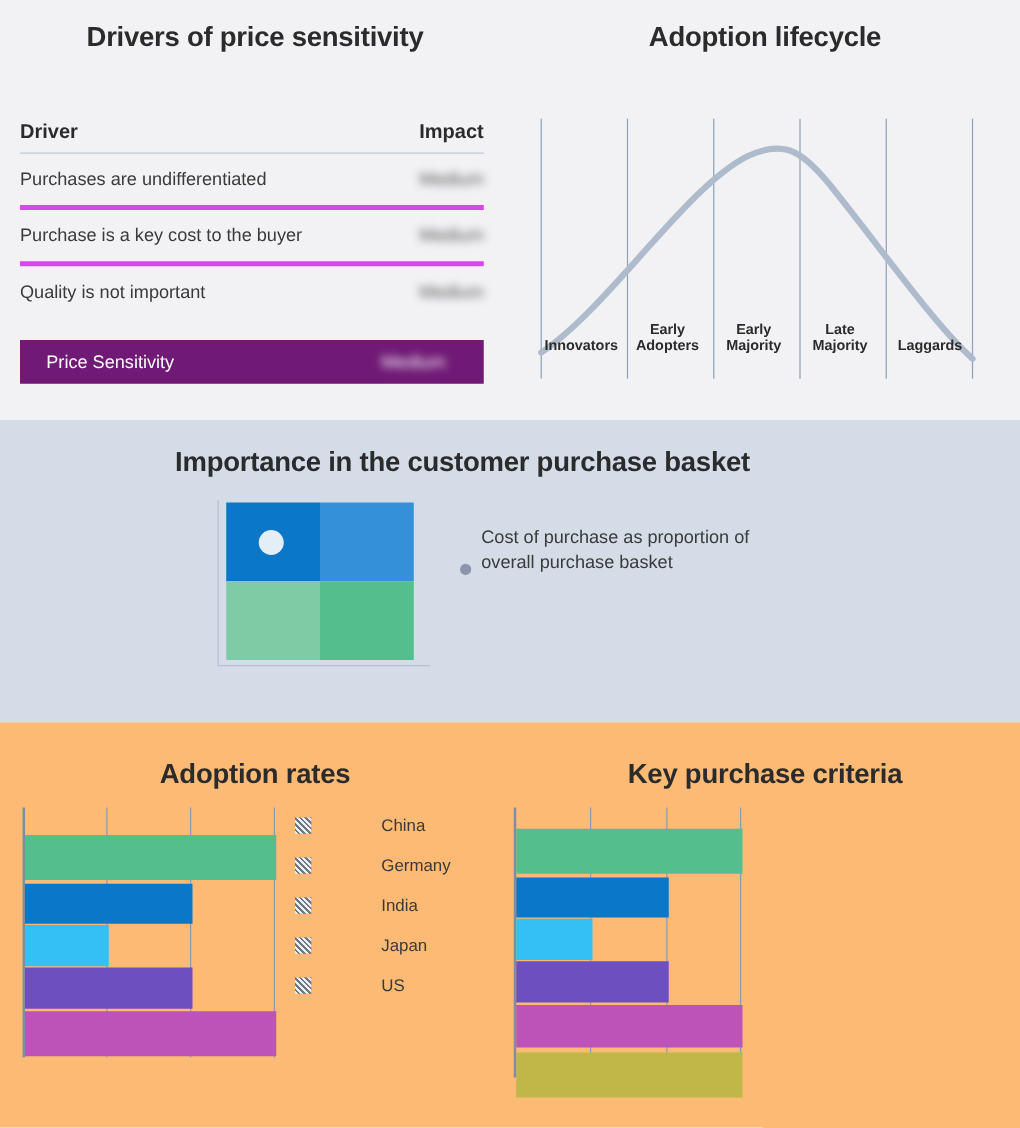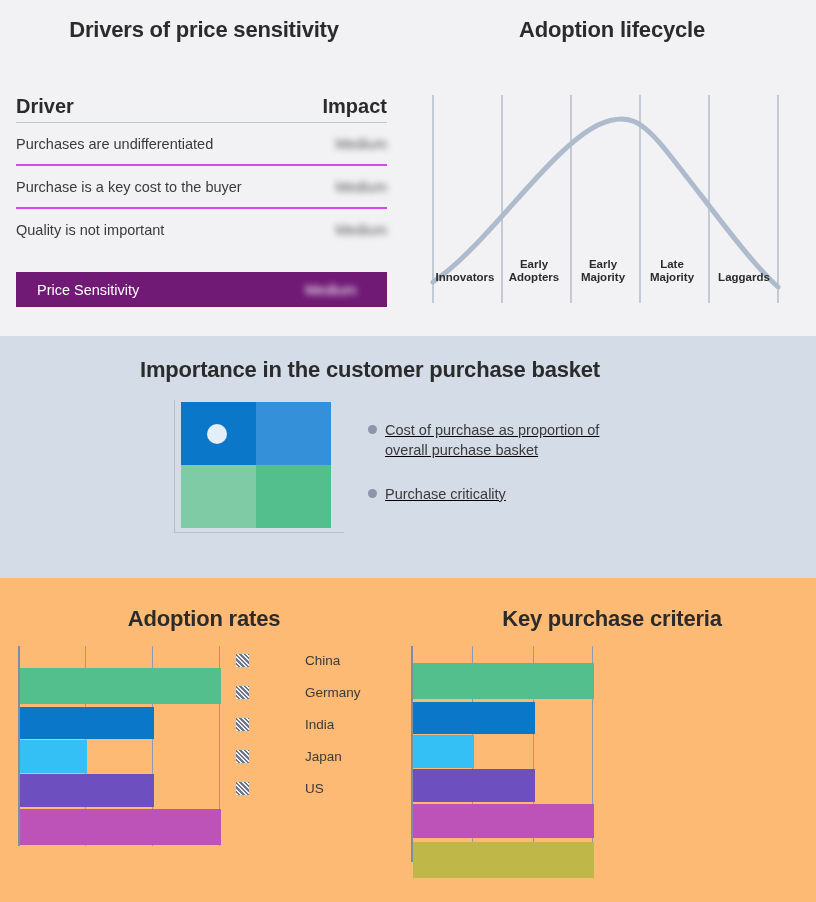--- a/index.html
+++ b/index.html
@@ -41,36 +41,36 @@
   #drivers-table {
     position: absolute;
     left: 16px; top: 90px;
     width: 371px;
   }
   .dt-row {
     position: relative;
     display: flex;
     align-items: center;
     height: 41px;
-    border-bottom: 2px solid #d946ef;
+    border-bottom: 4px solid #d946ef;
   }
   .dt-row.header {
     height: 32px;
     border-bottom: 1px solid #bcc6d6;
   }
   .dt-row.last { border-bottom: none; align-items: center; }
   .dt-driver {
     flex: 1;
     font-size: 14.5px;
     color: #3a3a3a;
   }
   .dt-row.header .dt-driver,
   .dt-row.header .dt-impact {
     font-weight: bold;
-    font-size: 20px;
+    font-size: 16px;
     color: #2b2b2b;
   }
   .dt-impact {
     width: 88px;
     font-size: 14.5px;
     color: #555;
     text-align: right;
     padding-left: 6px;
     box-sizing: border-box;
   }
@@ -171,23 +171,22 @@
   }
 
   #basket-legend {
     position: absolute;
     left: 368px; top: 84px;
     width: 330px;
   }
   .bl-item {
     position: relative;
     display: flex;
-    align-items: flex-start;
+    align-items: flex-end;
     margin-bottom: 24px;
-    text-decoration: underline;
   }
   .bl-bullet {
     width: 9px; height: 9px;
     border-radius: 50%;
     background: #8a97ab;
     margin-top: 5px;
     margin-right: 8px;
     flex: none;
   }
   .bl-text {
@@ -345,24 +344,20 @@
     <div class="bm-cell" id="bm-tr"></div>
     <div class="bm-cell" id="bm-bl"></div>
     <div class="bm-cell" id="bm-br"></div>
   </div>
 
   <div id="basket-legend">
     <div class="bl-item">
       <span class="bl-bullet"></span>
       <span class="bl-text">Cost of purchase as proportion of overall purchase basket</span>
     </div>
-    <div class="bl-item">
-      <span class="bl-bullet"></span>
-      <span class="bl-text">Purchase criticality</span>
-    </div>
   </div>
 </div>
 
 <div id="bottom-section">
 
   <div class="barpanel" id="adoption-panel">
     <div class="panel-title">Adoption rates</div>
 
     <div class="plot" id="adoption-plot">
       <div class="plot-axis"></div>

